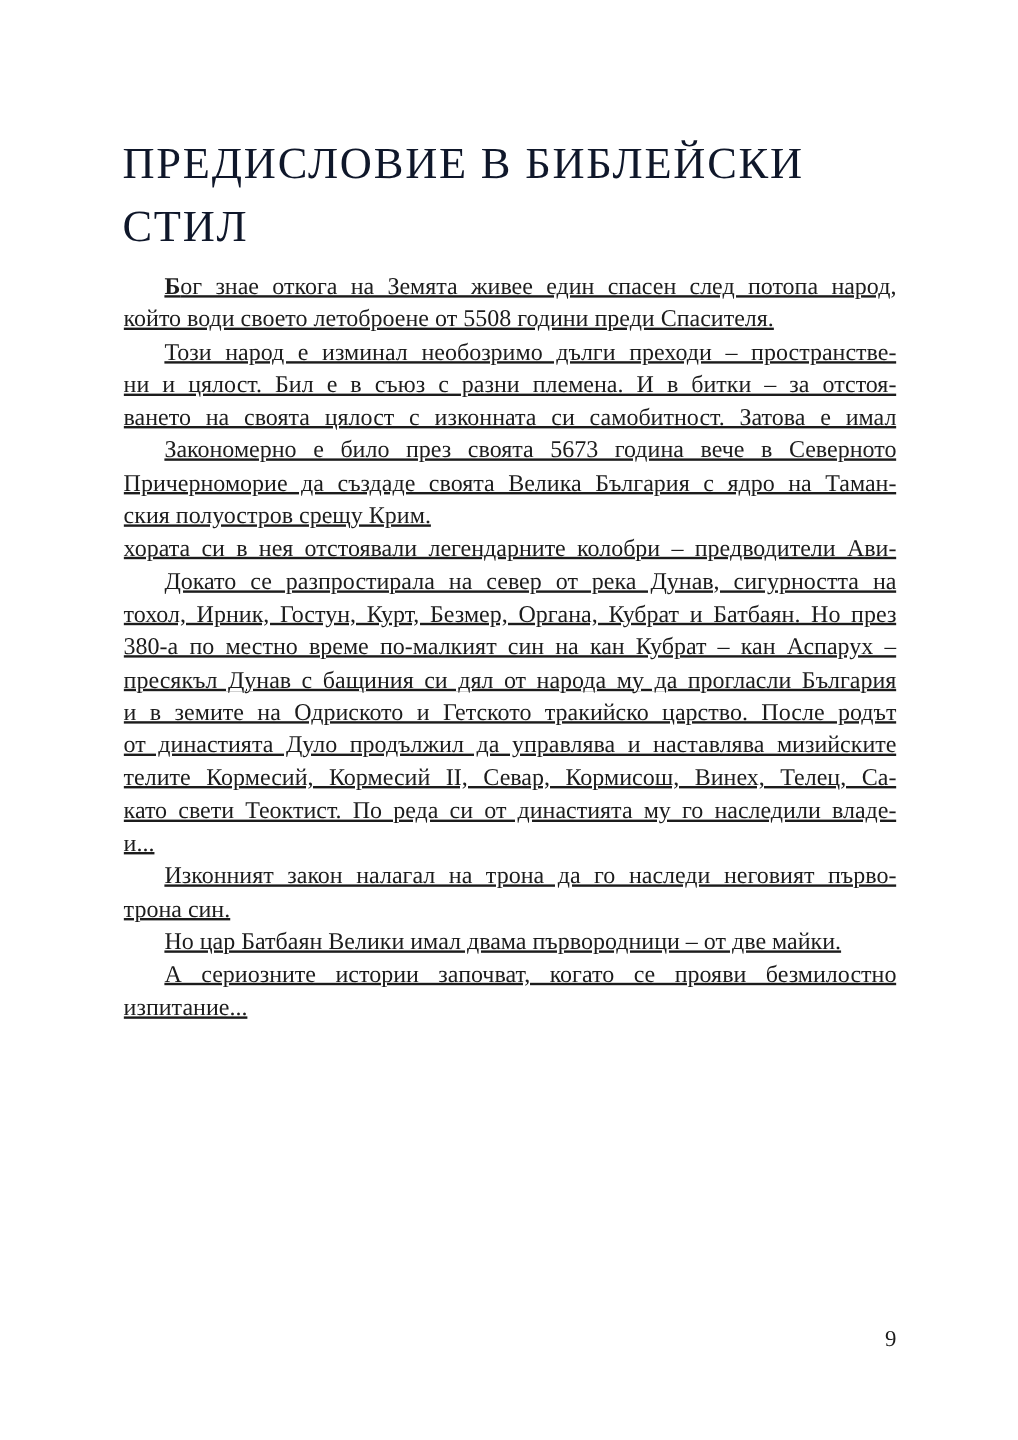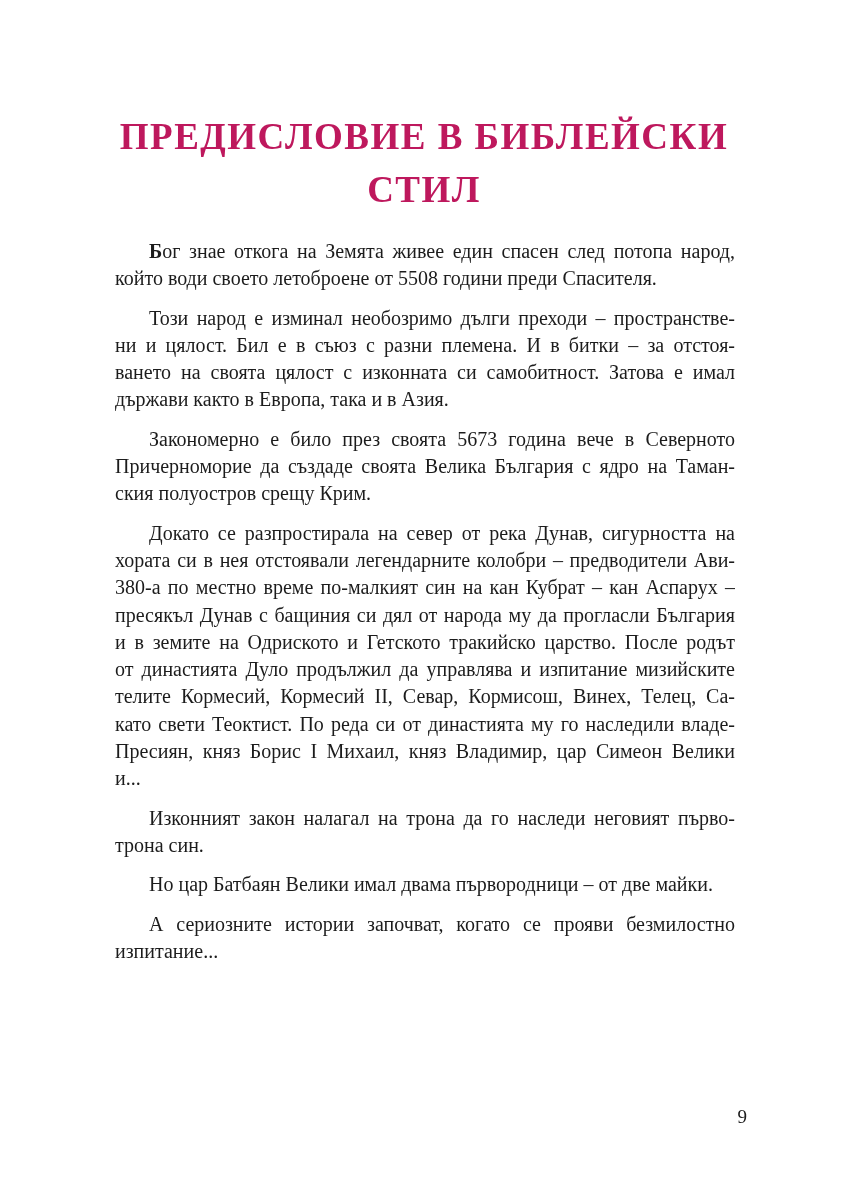--- a/index.html
+++ b/index.html
@@ -13,37 +13,37 @@
     height: 1200px;
     background: #ffffff;
     font-family: "Liberation Serif", serif;
     overflow: hidden;
   }
   .title {
     position: absolute;
     top: 110px;
     left: 102px;
     width: 644px;
-    text-align: center;
+    text-align: left;
     font-size: 37px;
     line-height: 53px;
     letter-spacing: 1.5px;
-    font-weight: 700;
-    color: #be185d;
+    font-weight: 400;
+    color: #0f172a;
   }
   .body-text {
     position: absolute;
     top: 226px;
     left: 103px;
     width: 644px;
     font-size: 20px;
     line-height: 27.3px;
     color: #1c1c1c;
   }
-  .para { margin: 12px; padding: 0; }
+  .para { margin: 0; padding: 0; text-decoration: underline; }
   .line {
     height: 27.3px;
     overflow: hidden;
     text-align: justify;
     text-align-last: justify;
     white-space: normal;
   }
   .line.last {
     text-align-last: left;
   }
@@ -75,37 +75,36 @@
 
   <div class="body-text">
       <div class="para">
         <div class="line first"><span class="lead-bold">Б</span>ог знае откога на Земята живее един спасен след потопа народ,</div>
         <div class="line last">който води своето летоброене от 5508 години преди Спасителя.</div>
       </div>
       <div class="para">
         <div class="line first">Този народ е изминал необозримо дълги преходи – пространстве-</div>
         <div class="line">ни и цялост. Бил е в съюз с разни племена. И в битки – за отстоя-</div>
         <div class="line">ването на своята цялост с изконната си самобитност. Затова е имал</div>
-        <div class="line last">държави както в Европа, така и в Азия.</div>
       </div>
       <div class="para">
         <div class="line first">Закономерно е било през своята 5673 година вече в Северното</div>
         <div class="line">Причерноморие да създаде своята Велика България с ядро на Таман-</div>
         <div class="line last">ския полуостров срещу Крим.</div>
       </div>
       <div class="para">
+        <div class="line">хората си в нея отстоявали легендарните колобри – предводители Ави-</div>
         <div class="line first">Докато се разпростирала на север от река Дунав, сигурността на</div>
-        <div class="line">хората си в нея отстоявали легендарните колобри – предводители Ави-</div>
+        <div class="line">тохол, Ирник, Гостун, Курт, Безмер, Органа, Кубрат и Батбаян. Но през</div>
         <div class="line">380-а по местно време по-малкият син на кан Кубрат – кан Аспарух –</div>
         <div class="line">пресякъл Дунав с бащиния си дял от народа му да прогласли България</div>
         <div class="line">и в земите на Одриското и Гетското тракийско царство. После родът</div>
-        <div class="line">от династията Дуло продължил да управлява и изпитание мизийските</div>
+        <div class="line">от династията Дуло продължил да управлява и наставлява мизийските</div>
         <div class="line">телите Кормесий, Кормесий II, Севар, Кормисош, Винех, Телец, Са-</div>
         <div class="line">като свети Теоктист. По реда си от династията му го наследили владе-</div>
-        <div class="line">Пресиян, княз Борис I Михаил, княз Владимир, цар Симеон Велики</div>
         <div class="line last">и...</div>
       </div>
       <div class="para">
         <div class="line first">Изконният закон налагал на трона да го наследи неговият първо-</div>
         <div class="line last">трона син.</div>
       </div>
       <div class="para">
         <div class="line first last">Но цар Батбаян Велики имал двама първородници – от две майки.</div>
       </div>
       <div class="para">

